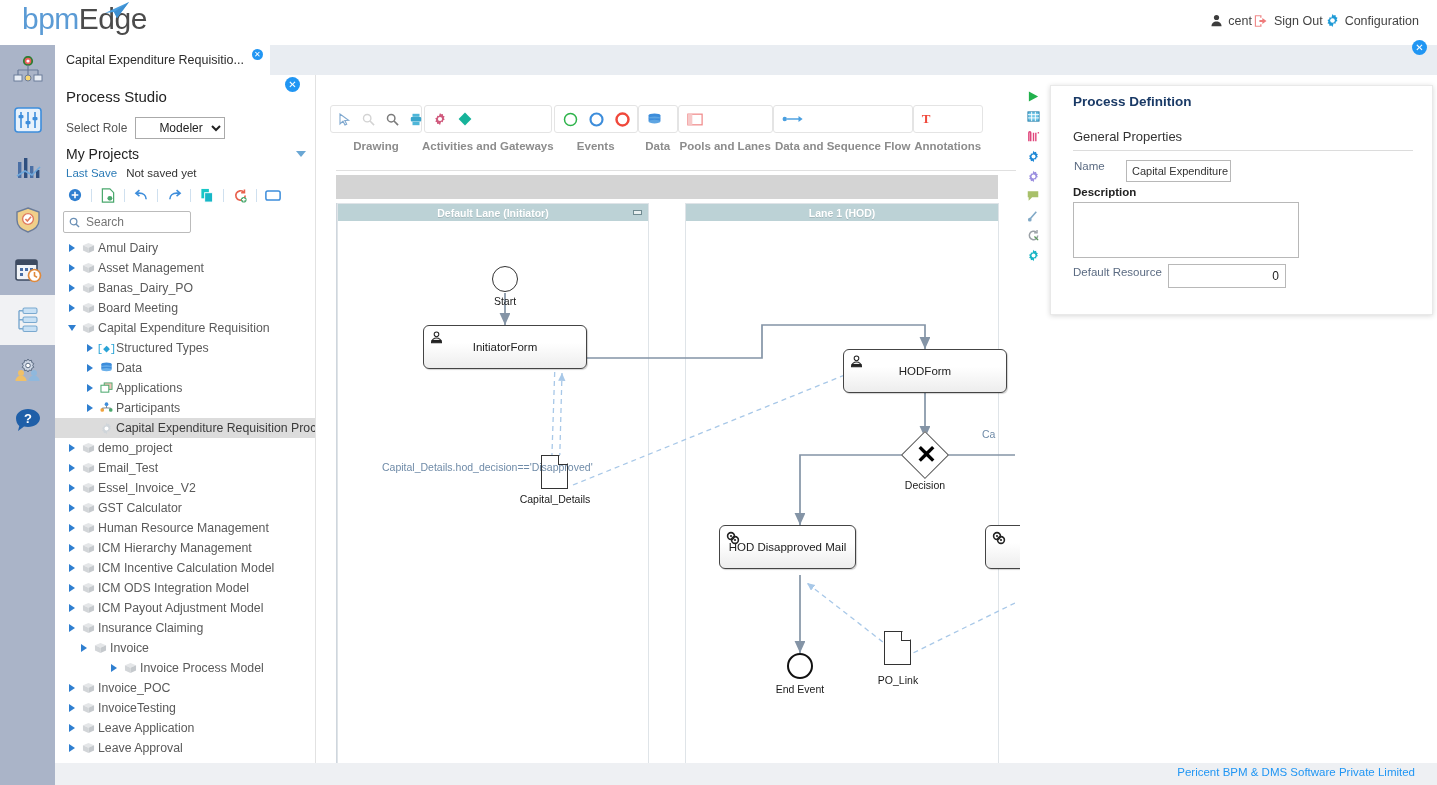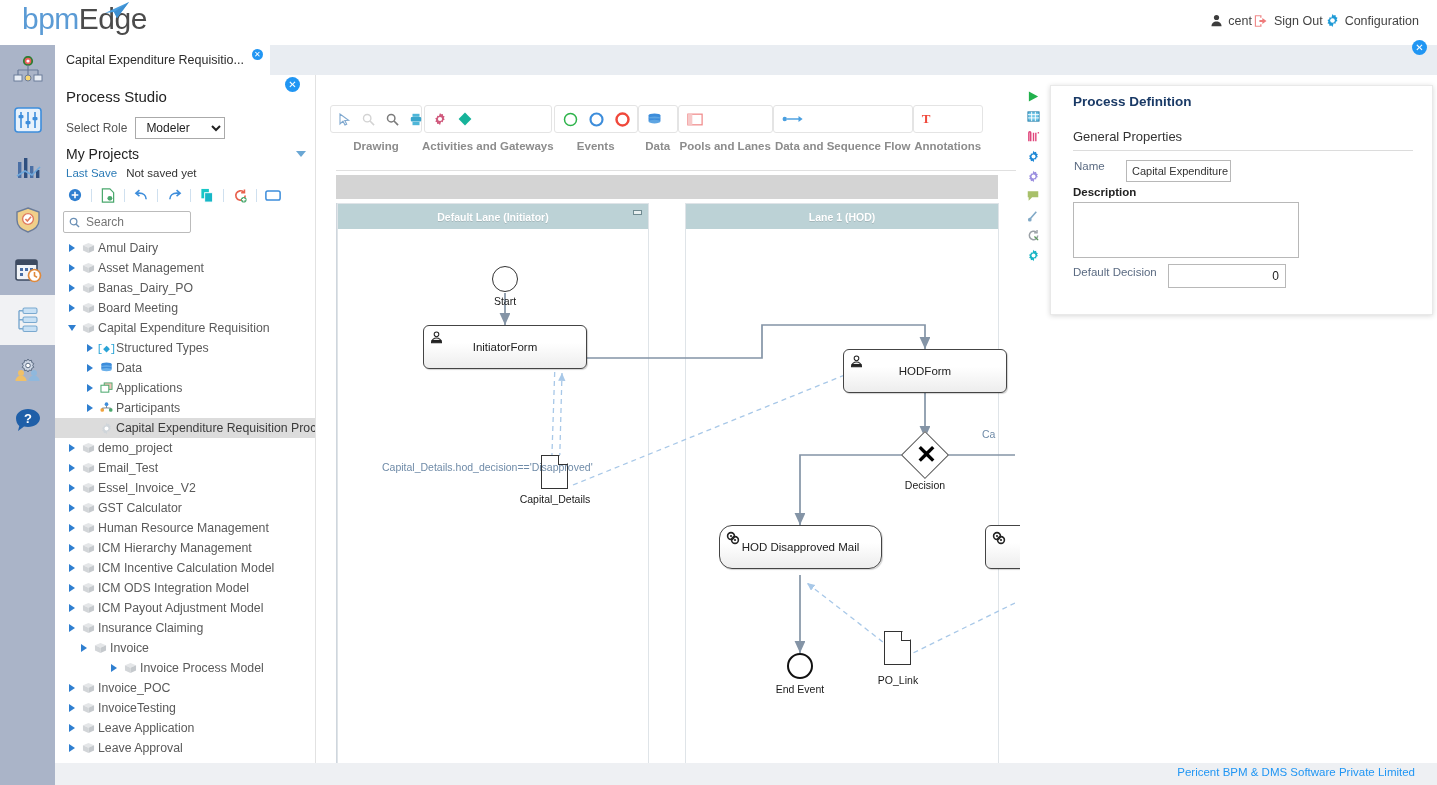--- a/index.html
+++ b/index.html
@@ -90,21 +90,21 @@
   }
   .role-row {
     position: absolute; left: 11px; top: 42px;
     display: flex; align-items: center; gap: 8px;
   }
   .role-label { font-size: 12px; color: #555; }
   .role-select {
     width: 90px; height: 22px; font-size: 12px;
     border: 1px solid #aaa; background:#fff; color:#222;
     font-family: "Liberation Sans", sans-serif;
-    padding-left: 6px;
+    padding-left: 19px;
   }
   .myproj-row {
     position: absolute; left: 11px; top: 71px; width: 240px;
     display: flex; align-items: center; justify-content: space-between;
   }
   .myproj-title { font-size: 14px; color: #222; }
   .caret-dn { width:0;height:0;border-left:5px solid transparent;border-right:5px solid transparent;border-top:6px solid #6aa7d4; cursor:pointer;}
   .save-row {
     position: absolute; left: 11px; top: 92px;
     font-size: 11.5px; display: flex; gap: 9px; align-items: baseline;
@@ -181,21 +181,21 @@
     position: absolute; left: 0; top: 0; width: 662px; height: 24px;
     background: #d4d4d4;
   }
   .pool-body {
     position: absolute; left: 0; top: 28px; width: 662px; height: 580px;
     border-left: 1px solid #cfd6dd;
   }
   .lane { position: absolute; top: 0; height: 580px; background: #fff;
           border: 1px solid #dfe4e8; }
   .lane-hdr {
-    position: absolute; left: 0; top: 0; width: 100%; height: 25px;
+    position: absolute; left: 0; top: 0; width: 100%; height: 17px;
     background: #bcd2d6; color: #ffffff; font-size: 10.5px; font-weight: bold;
     display: flex; align-items: center; justify-content: center;
     text-shadow: 0 1px 0 rgba(0,0,0,.12);
   }
   .lane-min {
     position: absolute; right: 6px; top: 6px; width: 9px; height: 5px;
     border: 1px solid #6f8a90; background: #e8eff0; cursor: pointer;
   }
   .lane1 { left: 0px; width: 312px; }
   .lane2 { left: 348px; width: 314px; }
@@ -1032,21 +1032,21 @@
           <span>HODForm</span>
         </div>
 
         <div class="bp-gate" style="left:571px; top:235px;"></div>
         <div class="bp-gate-x" style="left:579px; top:239px;">✕</div>
         <div class="bp-lab" style="left:550px; top:276px; width:76px;">Decision</div>
 
         <div class="cond-lab" style="left:45px; top:258px;">Capital_Details.hod_decision=='Disapproved'</div>
         <div class="cond-lab" style="left:645px; top:225px;">Ca</div>
 
-        <div class="bp-task" style="left:382px; top:322px; width:163px; height:44px;border-radius:13px;">
+        <div class="bp-task" style="left:382px; top:322px; width:137px; height:44px;">
           <svg class="bp-ic" width="14" height="14" viewBox="0 0 14 14">
             <circle cx="5" cy="5" r="3.4" fill="none" stroke="#222" stroke-width="1.6"></circle>
             <circle cx="5" cy="5" r="1.1" fill="#222"></circle>
             <circle cx="9" cy="9" r="3.4" fill="none" stroke="#222" stroke-width="1.6"></circle>
             <circle cx="9" cy="9" r="1.1" fill="#222"></circle>
           </svg>
           <span>HOD Disapproved Mail</span>
         </div>
 
         <div class="bp-task" style="left:648px; top:322px; width:60px; height:44px;">
@@ -1111,21 +1111,21 @@
     </div>
 
     <div class="rp-card">
       <div class="rp-title">Process Definition</div>
       <div class="rp-sub">General Properties</div>
       <div class="rp-rule"></div>
       <div class="rp-namelab">Name</div>
       <input class="rp-nameinput" value="Capital Expenditure R" style="">
       <div class="rp-desclab">Description</div>
       <textarea class="rp-desc" style=""></textarea>
-      <div class="rp-priolab">Default Decision</div>
+      <div class="rp-priolab">Default Resource</div>
       <input class="rp-prioinput" value="0" style="">
     </div>
   </div>
 
   <div class="footer">
     <div class="footer-txt">Pericent BPM &amp; DMS Software Private Limited</div>
   </div>
 
 </div>
 

